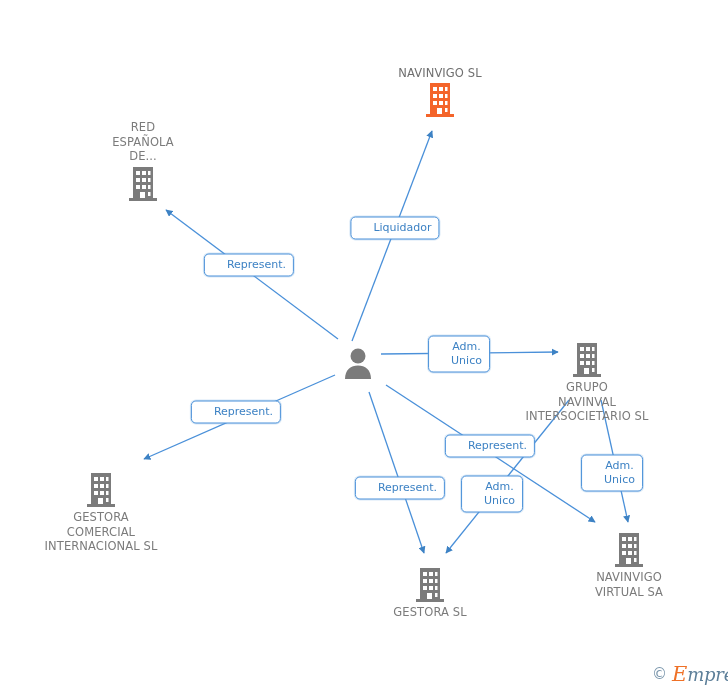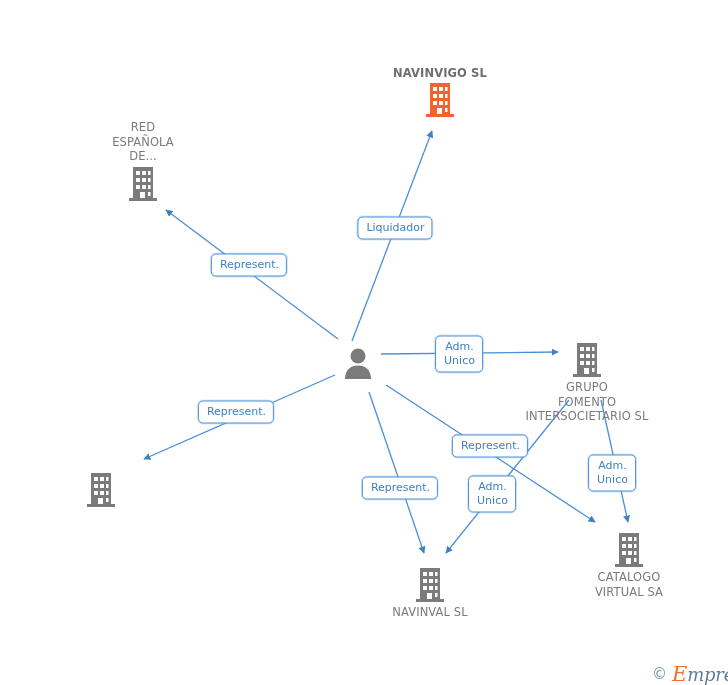--- a/index.html
+++ b/index.html
@@ -43,33 +43,33 @@
     white-space: pre-line;
   }
   .node-label.above {
     margin-bottom: 3px;
   }
   .node-label.below {
     margin-top: 3px;
   }
   .node-label.highlight {
     color: #6f6f6f;
-    font-weight: bold;
+    font-weight: normal;
     font-size: 11.5px;
   }
   .edge-label {
     position: absolute;
     z-index: 5;
     border: 1px solid #4a90d9;
     border-radius: 5px;
     background: #ffffff;
     color: #3d82c4;
     font-size: 11px;
     line-height: 14px;
-    padding: 3px 7px 4px 8px;
+    padding: 3px 7px 4px 22px;
     text-align: center;
     box-shadow: 0 0 0 1px rgba(120,175,225,0.30);
     white-space: pre-line;
     transform: translate(-50%, -50%);
   }
   .watermark {
     position: absolute;
     z-index: 9;
     display: flex;
     align-items: center;
@@ -187,76 +187,79 @@
             <rect x="7" y="11" width="4" height="4" fill="#ffffff"></rect>
             <rect x="13" y="11" width="4" height="4" fill="#ffffff"></rect>
             <rect x="19" y="11" width="2.5" height="4" fill="#ffffff"></rect>
             <rect x="7" y="18" width="4" height="4" fill="#ffffff"></rect>
             <rect x="13" y="18" width="4" height="4" fill="#ffffff"></rect>
             <rect x="19" y="18" width="2.5" height="4" fill="#ffffff"></rect>
             <rect x="11" y="25" width="5" height="6" fill="#ffffff"></rect>
             <rect x="19" y="25" width="2.5" height="4" fill="#ffffff"></rect>
           </svg></span>
         <div class="node-label below">GRUPO
-FOMENTO
+NAVINVAL
 INTERSOCIETARIO SL</div>
       </div>
       <div class="node" style="left: 101px; top: 473px;">
         <span class="glyph"><svg width="28" height="34" viewBox="0 0 28 34" xmlns="http://www.w3.org/2000/svg">
             <rect x="4" y="0" width="20" height="31" fill="#7b7b7b"></rect>
             <rect x="0" y="31" width="28" height="3" fill="#7b7b7b"></rect>
             <rect x="7" y="4" width="4" height="4" fill="#ffffff"></rect>
             <rect x="13" y="4" width="4" height="4" fill="#ffffff"></rect>
             <rect x="19" y="4" width="2.5" height="4" fill="#ffffff"></rect>
             <rect x="7" y="11" width="4" height="4" fill="#ffffff"></rect>
             <rect x="13" y="11" width="4" height="4" fill="#ffffff"></rect>
             <rect x="19" y="11" width="2.5" height="4" fill="#ffffff"></rect>
             <rect x="7" y="18" width="4" height="4" fill="#ffffff"></rect>
             <rect x="13" y="18" width="4" height="4" fill="#ffffff"></rect>
             <rect x="19" y="18" width="2.5" height="4" fill="#ffffff"></rect>
             <rect x="11" y="25" width="5" height="6" fill="#ffffff"></rect>
             <rect x="19" y="25" width="2.5" height="4" fill="#ffffff"></rect>
           </svg></span>
+        <div class="node-label below">GESTORA
+COMERCIAL
+INTERNACIONAL SL</div>
       </div>
       <div class="node" style="left: 629px; top: 533px;">
         <span class="glyph"><svg width="28" height="34" viewBox="0 0 28 34" xmlns="http://www.w3.org/2000/svg">
             <rect x="4" y="0" width="20" height="31" fill="#7b7b7b"></rect>
             <rect x="0" y="31" width="28" height="3" fill="#7b7b7b"></rect>
             <rect x="7" y="4" width="4" height="4" fill="#ffffff"></rect>
             <rect x="13" y="4" width="4" height="4" fill="#ffffff"></rect>
             <rect x="19" y="4" width="2.5" height="4" fill="#ffffff"></rect>
             <rect x="7" y="11" width="4" height="4" fill="#ffffff"></rect>
             <rect x="13" y="11" width="4" height="4" fill="#ffffff"></rect>
             <rect x="19" y="11" width="2.5" height="4" fill="#ffffff"></rect>
             <rect x="7" y="18" width="4" height="4" fill="#ffffff"></rect>
             <rect x="13" y="18" width="4" height="4" fill="#ffffff"></rect>
             <rect x="19" y="18" width="2.5" height="4" fill="#ffffff"></rect>
             <rect x="11" y="25" width="5" height="6" fill="#ffffff"></rect>
             <rect x="19" y="25" width="2.5" height="4" fill="#ffffff"></rect>
           </svg></span>
-        <div class="node-label below">CATALOGO
+        <div class="node-label below">NAVINVIGO
 VIRTUAL SA</div>
       </div>
       <div class="node" style="left: 430px; top: 568px;">
         <span class="glyph"><svg width="28" height="34" viewBox="0 0 28 34" xmlns="http://www.w3.org/2000/svg">
             <rect x="4" y="0" width="20" height="31" fill="#7b7b7b"></rect>
             <rect x="0" y="31" width="28" height="3" fill="#7b7b7b"></rect>
             <rect x="7" y="4" width="4" height="4" fill="#ffffff"></rect>
             <rect x="13" y="4" width="4" height="4" fill="#ffffff"></rect>
             <rect x="19" y="4" width="2.5" height="4" fill="#ffffff"></rect>
             <rect x="7" y="11" width="4" height="4" fill="#ffffff"></rect>
             <rect x="13" y="11" width="4" height="4" fill="#ffffff"></rect>
             <rect x="19" y="11" width="2.5" height="4" fill="#ffffff"></rect>
             <rect x="7" y="18" width="4" height="4" fill="#ffffff"></rect>
             <rect x="13" y="18" width="4" height="4" fill="#ffffff"></rect>
             <rect x="19" y="18" width="2.5" height="4" fill="#ffffff"></rect>
             <rect x="11" y="25" width="5" height="6" fill="#ffffff"></rect>
             <rect x="19" y="25" width="2.5" height="4" fill="#ffffff"></rect>
           </svg></span>
-        <div class="node-label below">NAVINVAL SL</div>
+        <div class="node-label below">GESTORA SL</div>
       </div>
     </div>
   <div id="labels-layer">
       <div class="edge-label" style="left: 395px; top: 228px;">Liquidador</div>
       <div class="edge-label" style="left: 249px; top: 265px;">Represent.</div>
       <div class="edge-label" style="left: 459px; top: 354px;">Adm.
 Unico</div>
       <div class="edge-label" style="left: 236px; top: 412px;">Represent.</div>
       <div class="edge-label" style="left: 400px; top: 488px;">Represent.</div>
       <div class="edge-label" style="left: 490px; top: 446px;">Represent.</div>

